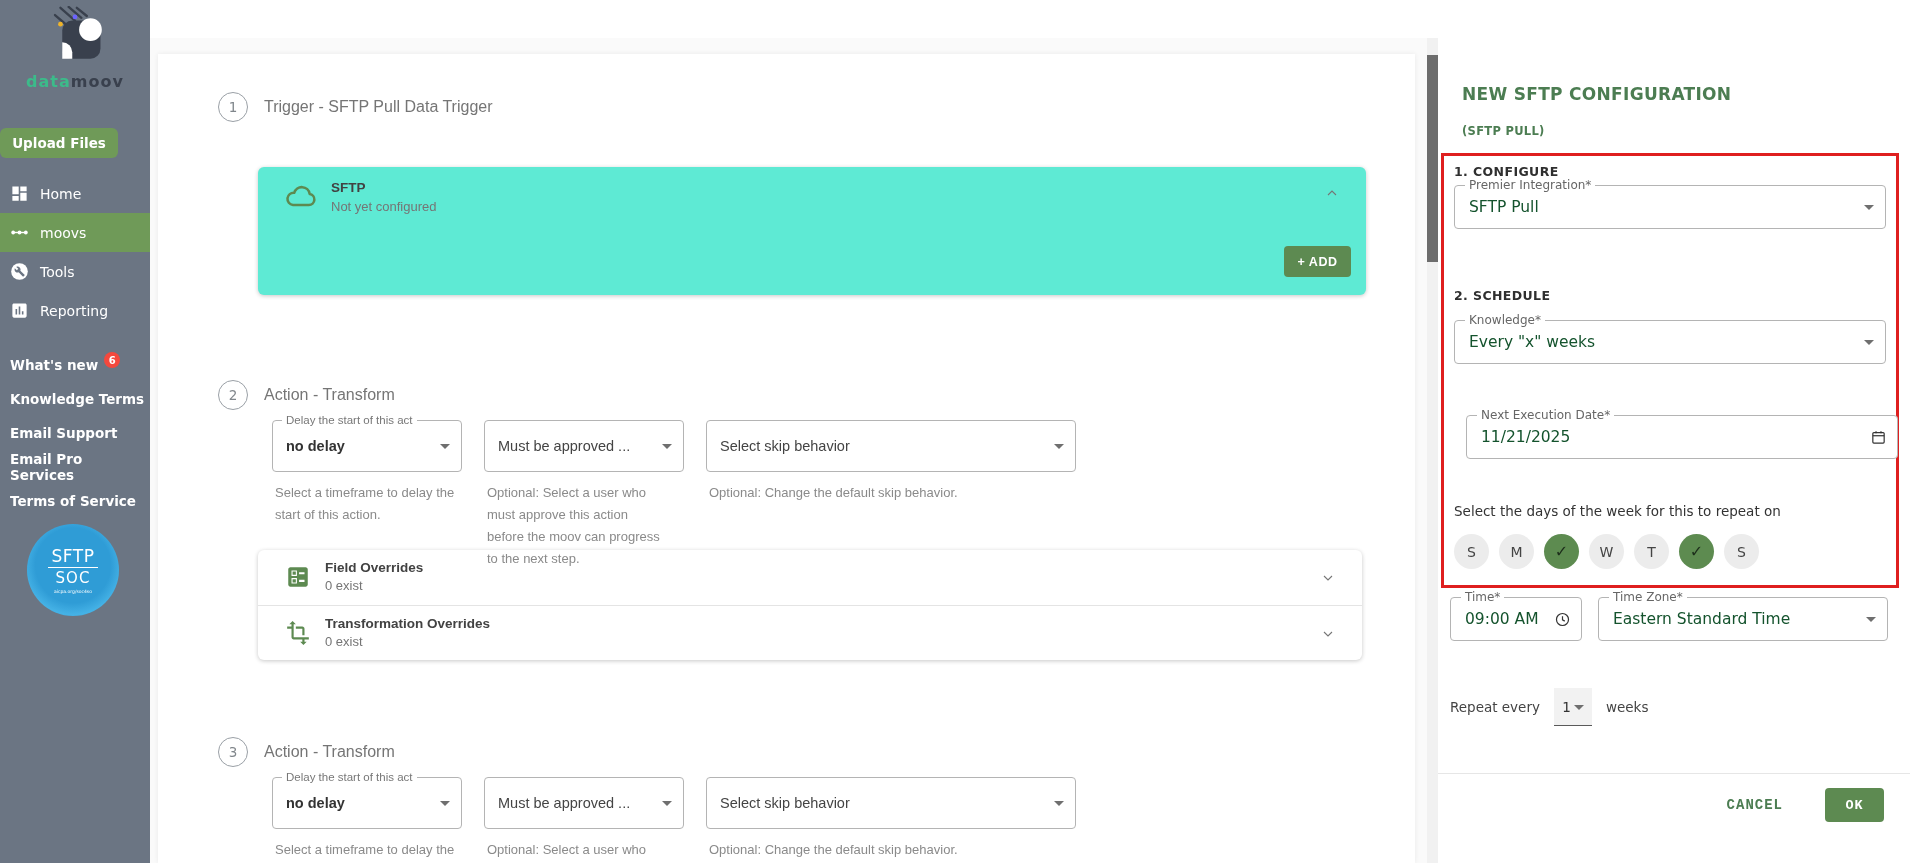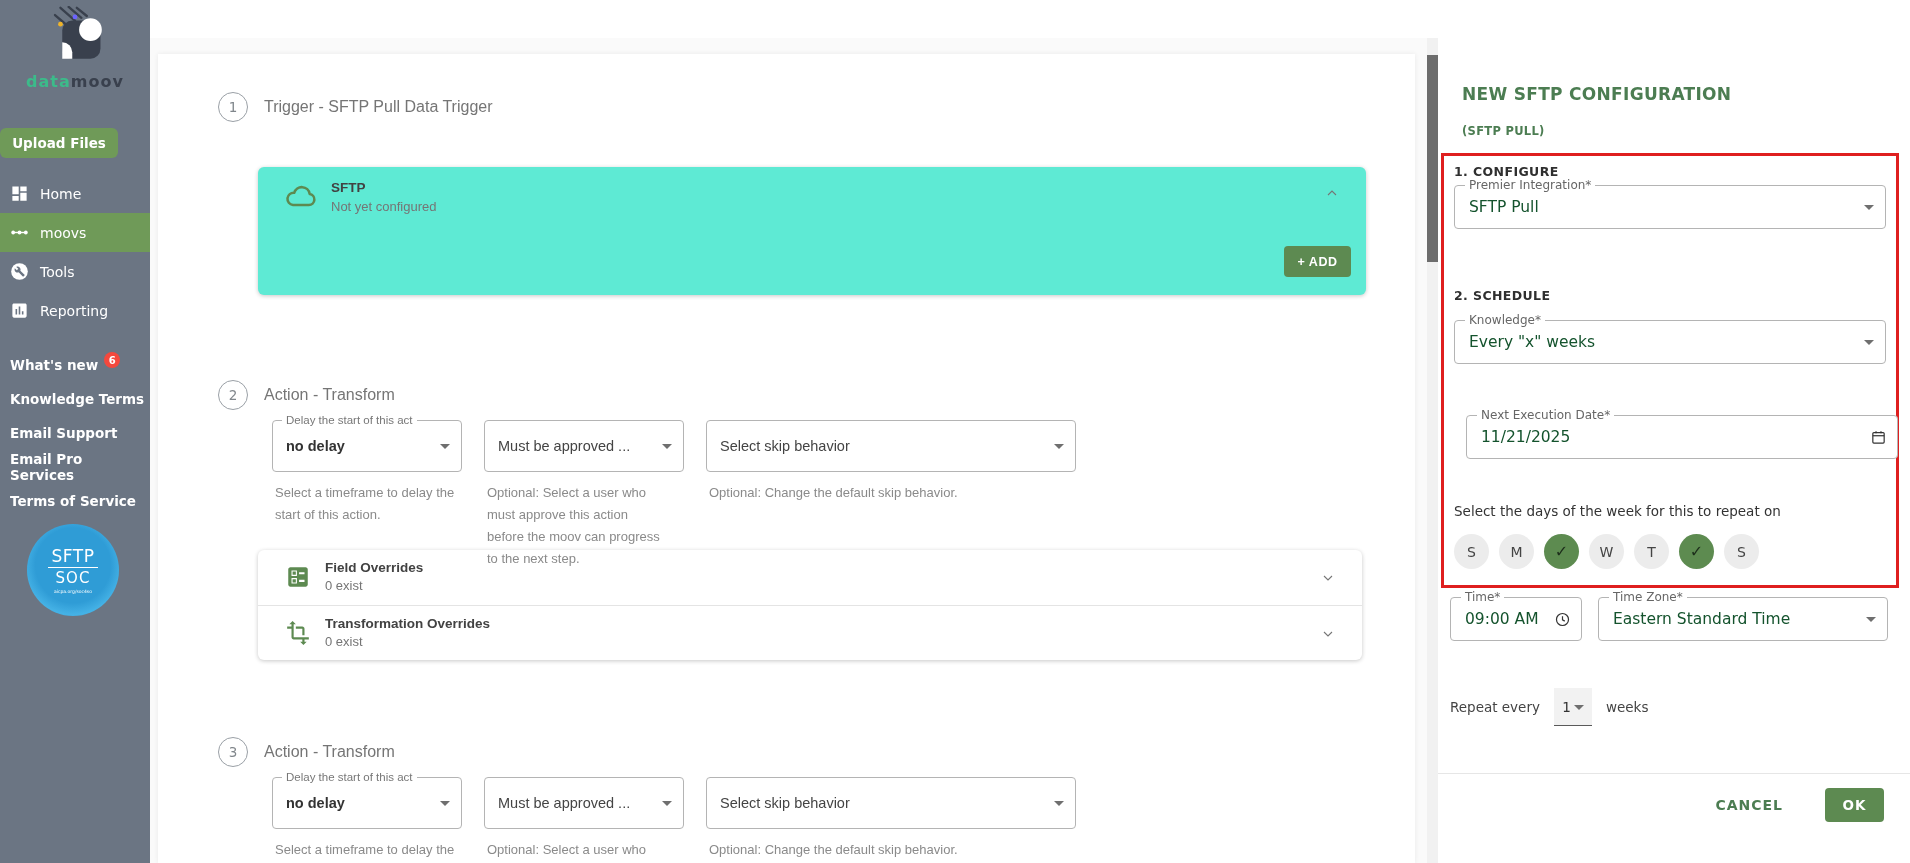--- a/index.html
+++ b/index.html
@@ -109,21 +109,21 @@
   .f-time { position:relative; width:132px; }
   .f-tz { position:relative; width:290px; }
   .trow .pfield { position:relative; left:0; top:0; }
   .cal-ic, .clk-ic { position:absolute; right:10px; top:13px; width:17px; height:17px; }
   .repeat-row { position:absolute; left:12px; top:688px; display:flex; align-items:center; font-size:13.5px; color:#444; }
   .repeat-sel { margin-left:14px; width:38px; height:38px; background:#f2f2f2; border-bottom:1px solid #5a5a5a;
     display:flex; align-items:center; justify-content:center; gap:3px; cursor:pointer; font-size:13.5px; color:#333; }
   .repeat-sel .caret { position:static; margin-top:2px; }
   .repeat-weeks { margin-left:14px; }
   .pdivider { position:absolute; left:0; top:773px; width:472px; height:1px; background:#e6e6e6; }
-  .btnrow { position:absolute; top:788px; right:26px; display:flex; align-items:center; gap:42px; }
+  .btnrow { position:absolute; top:788px; right:26px; display:flex; align-items:center; gap:42px;font-family:Liberation Mono, monospace; }
   .cancel-btn { background:none; border:none; color:#4c7d52; font-weight:bold; font-size:14px;
     letter-spacing:1px; cursor:pointer; font-family:inherit; }
   .ok-btn { width:59px; height:34px; background:#5d8a51; border:none; border-radius:4px; color:#fff;
     font-weight:bold; font-size:13.5px; letter-spacing:1px; cursor:pointer; font-family:inherit; }
 </style>
 </head>
 <body>
 
 <div class="sidebar geo">
   <div class="logo-wrap">

